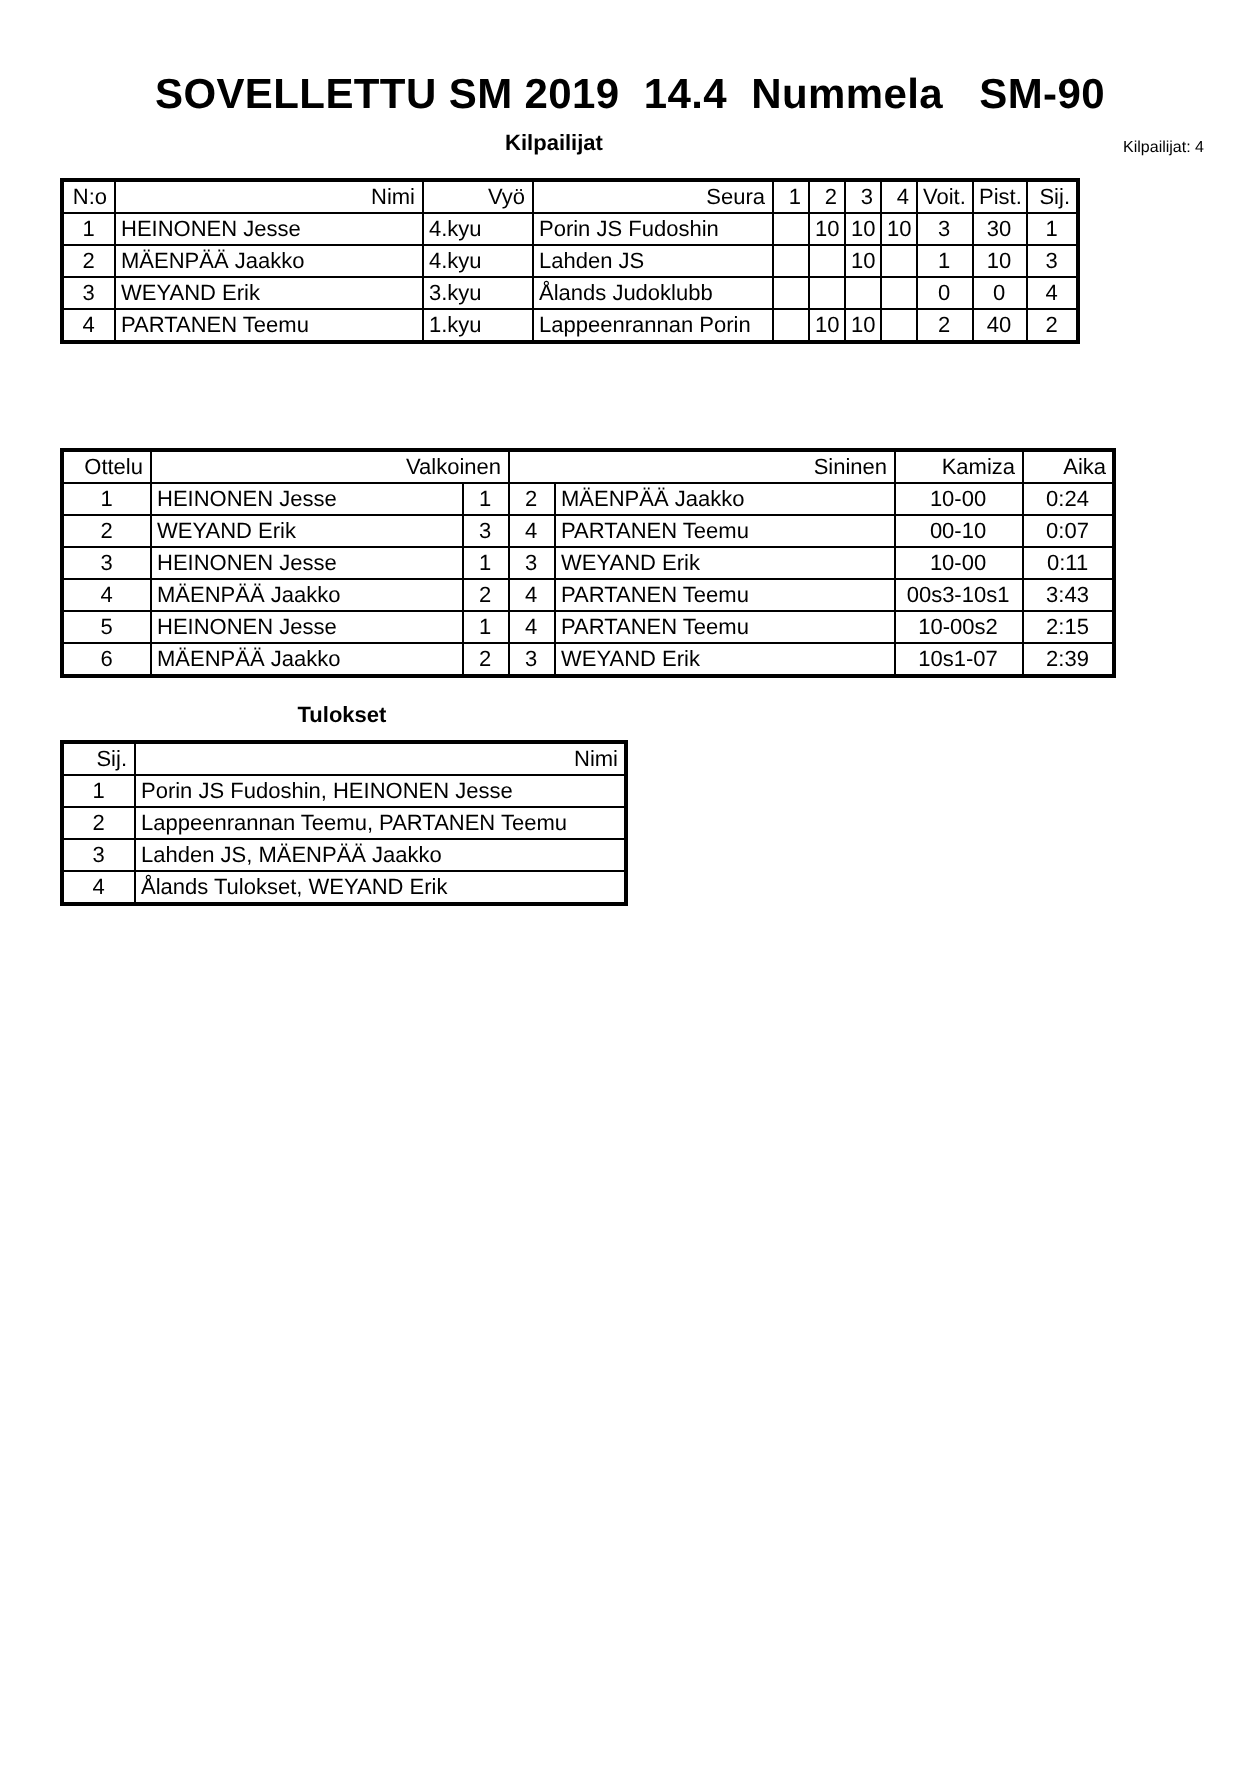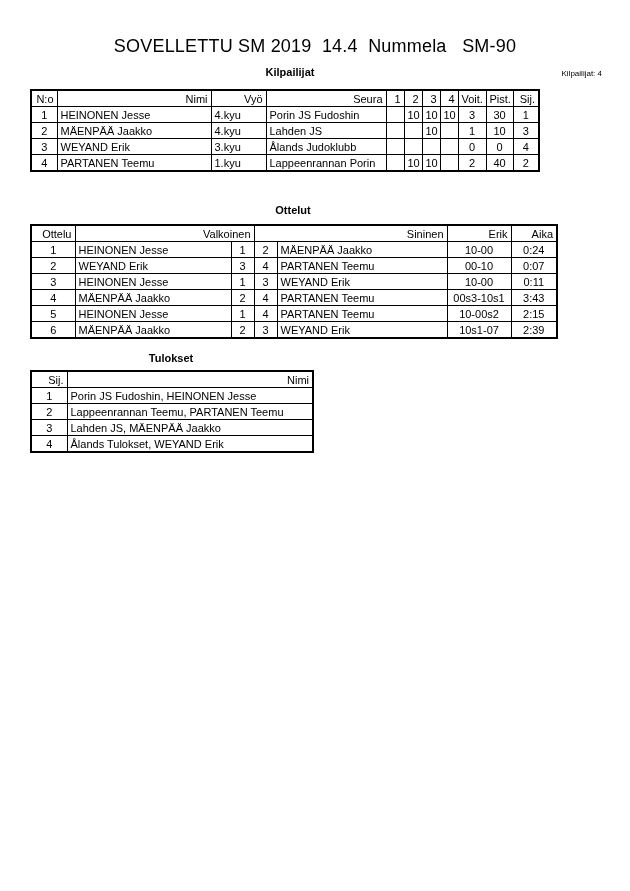--- a/index.html
+++ b/index.html
@@ -6,26 +6,26 @@
   body {
     width: 630px; height: 891px;
     font-family: "Liberation Sans", sans-serif;
     color: #000;
     position: relative;
   }
   .page { position: absolute; top: 0; left: 0; width: 630px; height: 891px; background: #fff; }
 
   .title {
     position: absolute; top: 36px; left: 0; width: 630px;
-    text-align: center; font-weight: normal; font-size: 18px;
+    text-align: center; font-weight: bold; font-size: 21px;
     white-space: pre; letter-spacing: 0.2px;
   }
 
   .sec-heading { position: absolute; font-weight: bold; font-size: 11px; text-align: center; }
-  .kilpailijat-heading { top: 66px; left: 36px; width: 508px; }
+  .kilpailijat-heading { top: 66px; left: 23px; width: 508px; }
   .kilpailijat-count { position: absolute; top: 69px; right: 28px; font-size: 8px; font-weight: normal; }
   .ottelut-heading { top: 204px; left: 30px; width: 526px; }
   .tulokset-heading { top: 352px; left: 30px; width: 282px; }
 
   table {
     border-collapse: collapse; table-layout: fixed;
     position: absolute; left: 30px; background: #fff;
     border: 2px solid #000;
   }
   .kilpailijat-table { top: 89px; width: 508px; }
@@ -129,38 +129,37 @@
       <td class="c">10</td>
       <td class="c">10</td>
       <td class="c"></td>
       <td class="c">2</td>
       <td class="c">40</td>
       <td class="c">2</td>
     </tr>
   </tbody>
     </table>
 
-  <div class="sec-heading ottelut-heading">Ottelut</div>
 
   <table class="ottelut-table">
     <colgroup>
       <col style="width:44px">
         <col style="width:156px">
         <col style="width:23px">
         <col style="width:23px">
       <col style="width:170px">
         <col style="width:64px">
         <col style="width:46px">
     </colgroup>
     <tbody>
         <tr>
       <th>Ottelu</th>
       <th colspan="2">Valkoinen</th>
       <th colspan="2">Sininen</th>
-      <th>Erik</th>
+      <th>Kamiza</th>
       <th>Aika</th>
     </tr>
     <tr>
       <td class="c">1</td>
       <td class="l">HEINONEN Jesse</td>
       <td class="c">1</td>
       <td class="c">2</td>
       <td class="l">MÄENPÄÄ Jaakko</td>
       <td class="c">10-00</td>
       <td class="c">0:24</td>

